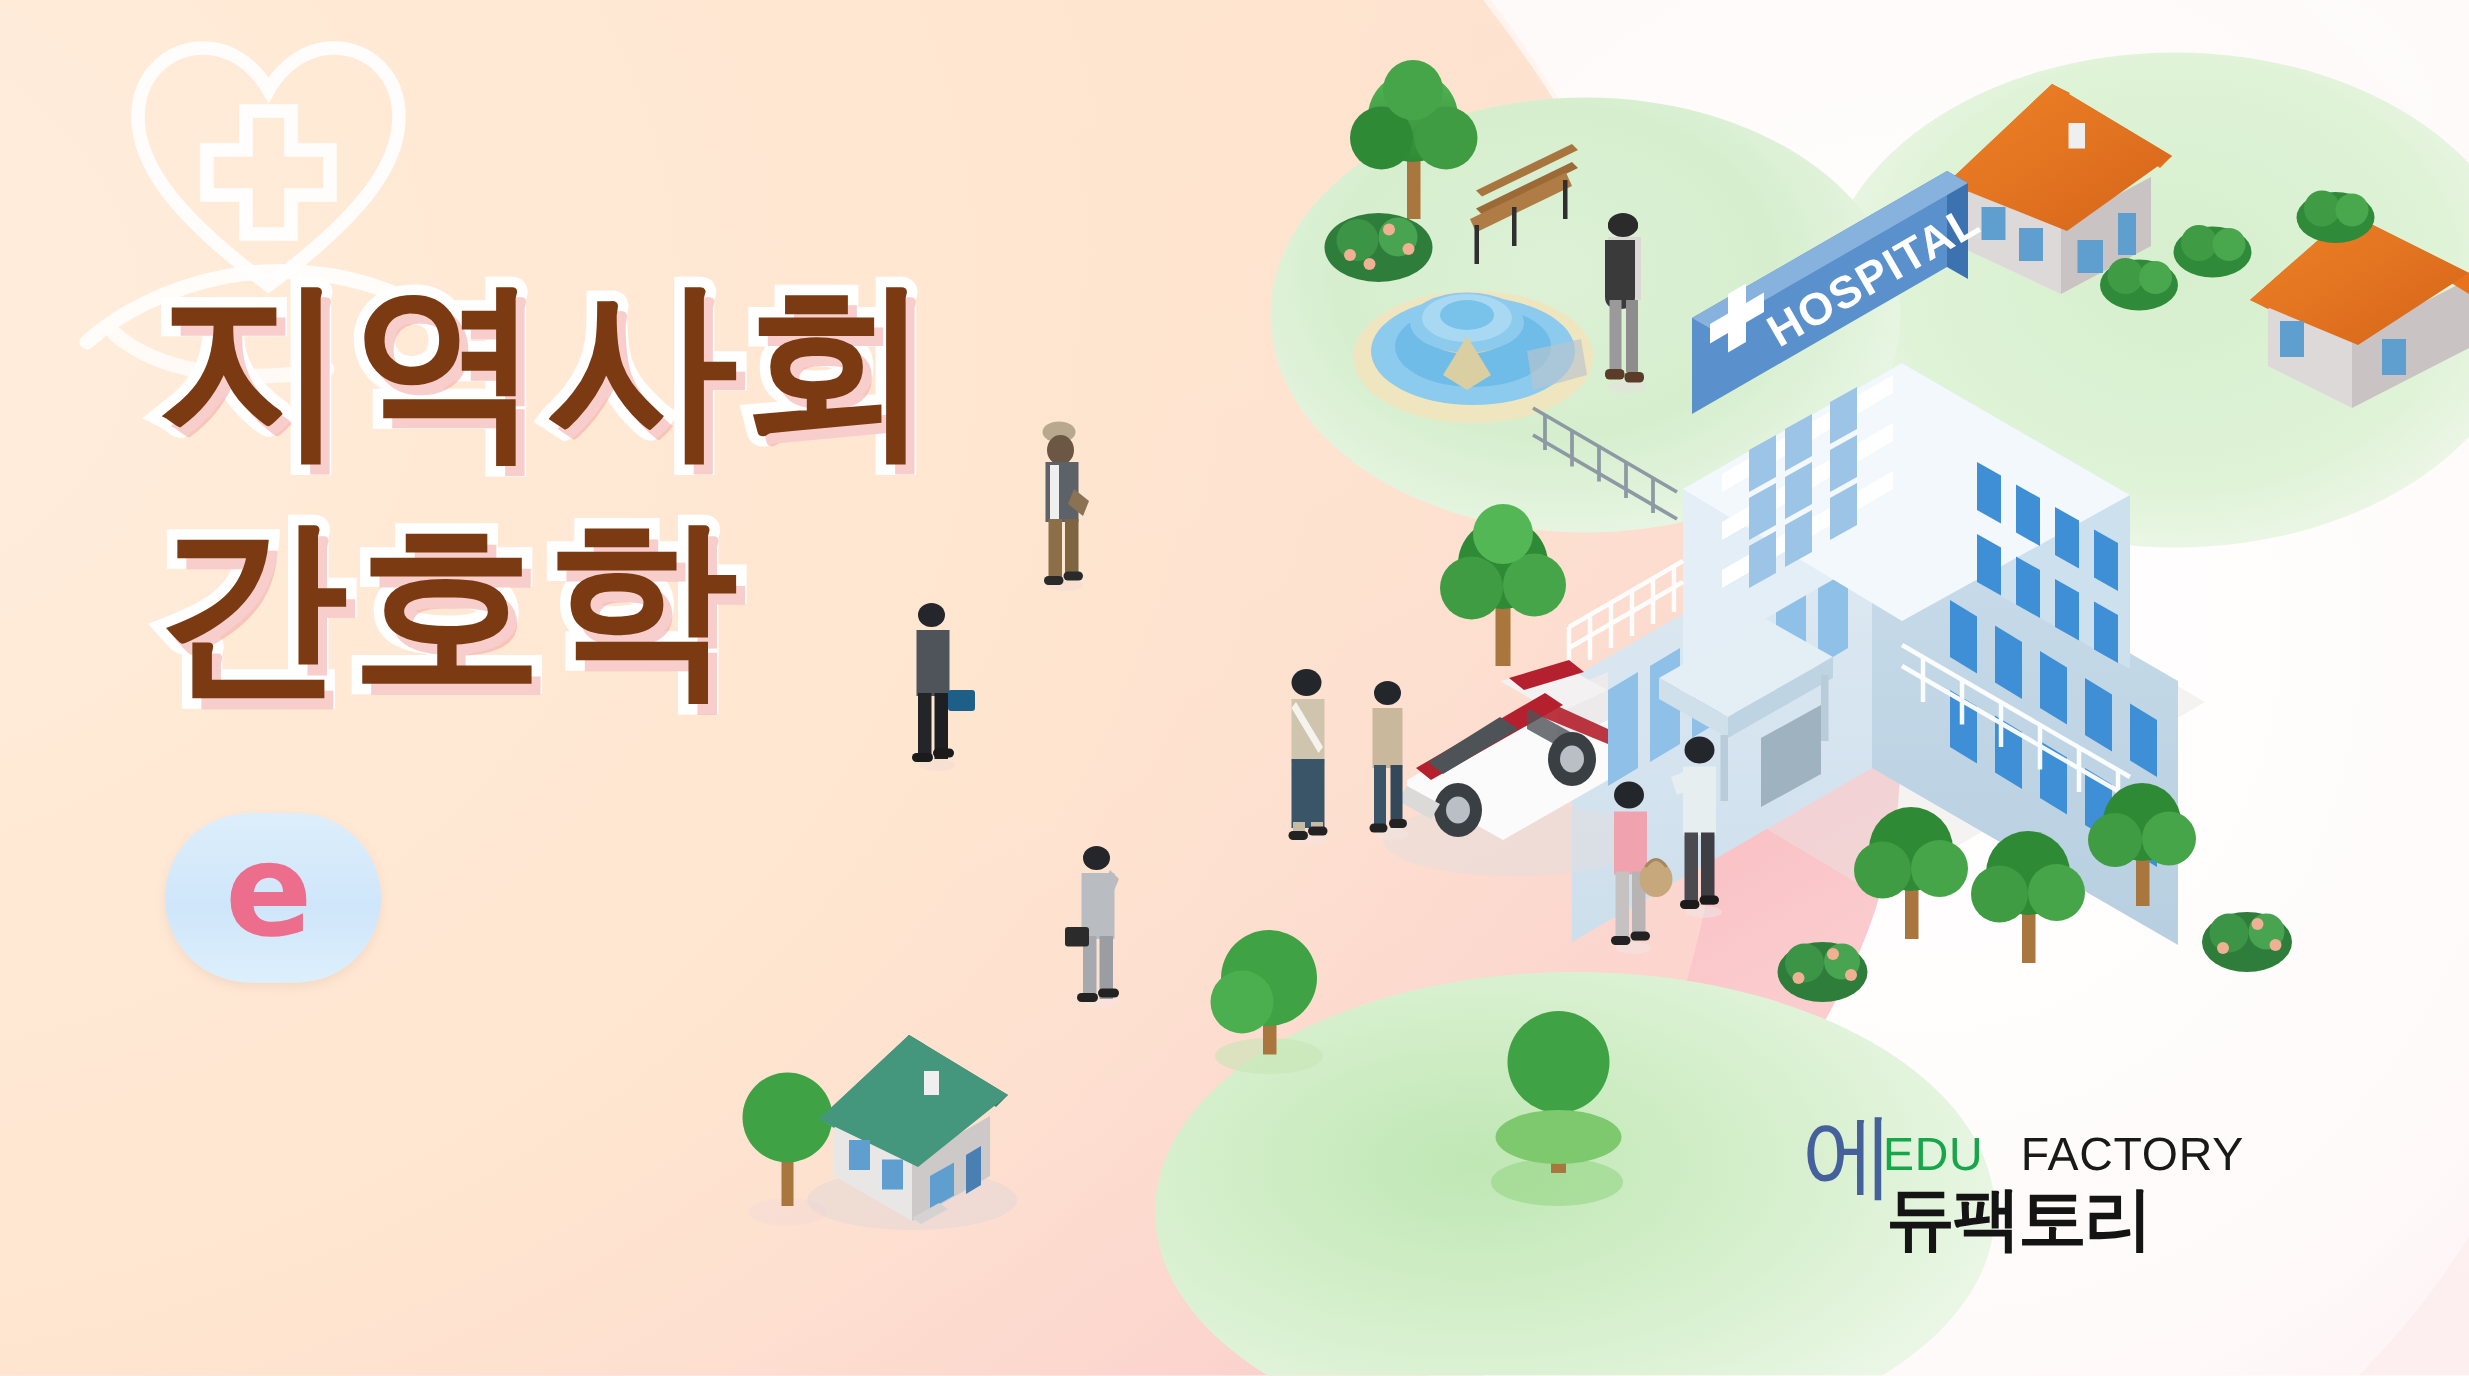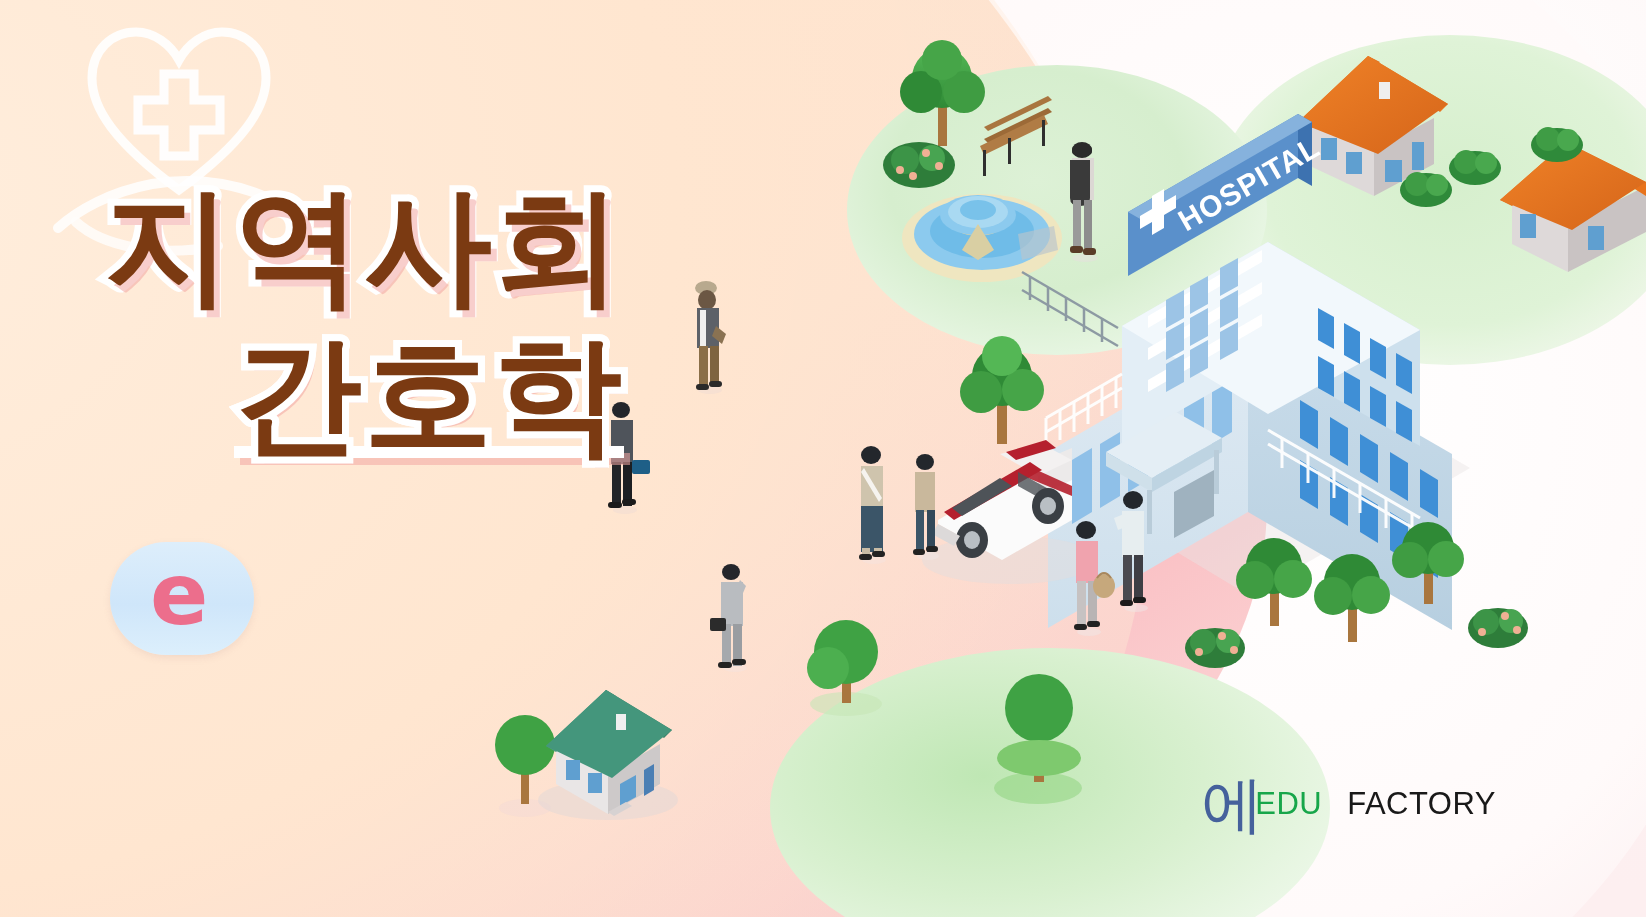--- a/index.html
+++ b/index.html
@@ -68,36 +68,35 @@
   }
   .stetho-deco{
     position:absolute;left:48px;top:150px;width:260px;height:120px;
     opacity:.9;pointer-events:none;
   }
 
   
   .title-wrap{
     position:absolute;left:104px;top:178px;
     z-index:6;
-    text-align:right;
   }
   .title-line{
     font-family:"Liberation Sans","DejaVu Sans",sans-serif;
     font-weight:bold;
     font-size:128px;
     line-height:1.06;
     letter-spacing:2px;
     color:#7b3a12;
     -webkit-text-stroke:14px #ffffff;
     paint-order:stroke fill;
     text-shadow:6px 7px 0 rgba(243,166,163,.55);
     margin:0;
     white-space:nowrap;
   }
-  .title-line + .title-line{margin-top:13px;text-decoration:underline;}
+  .title-line + .title-line{margin-top:23px;}
 
   
   .badge{
     position:absolute;left:110px;top:542px;z-index:7;
     display:flex;align-items:center;gap:6px;
     padding:16px 46px 20px 40px;
     background:linear-gradient(180deg,#ddeefb 0%,#cfe6fa 55%,#dceffc 100%);
     border-radius:60px;
     box-shadow:0 3px 7px rgba(180,140,140,.16);
   }
@@ -595,16 +594,17 @@
   <div class="badge">
     <span class="badge-e">e</span>
   </div>
 
   <div class="logo">
     <span class="logo-ko-big">에</span>
     <div class="logo-right">
       <div class="logo-en">
         <span class="edu">EDU</span><span class="factory">FACTORY</span>
       </div>
+      <div class="logo-ko-bold">듀팩토리</div>
     </div>
   </div>
 
 </div>
 
 </body></html>

